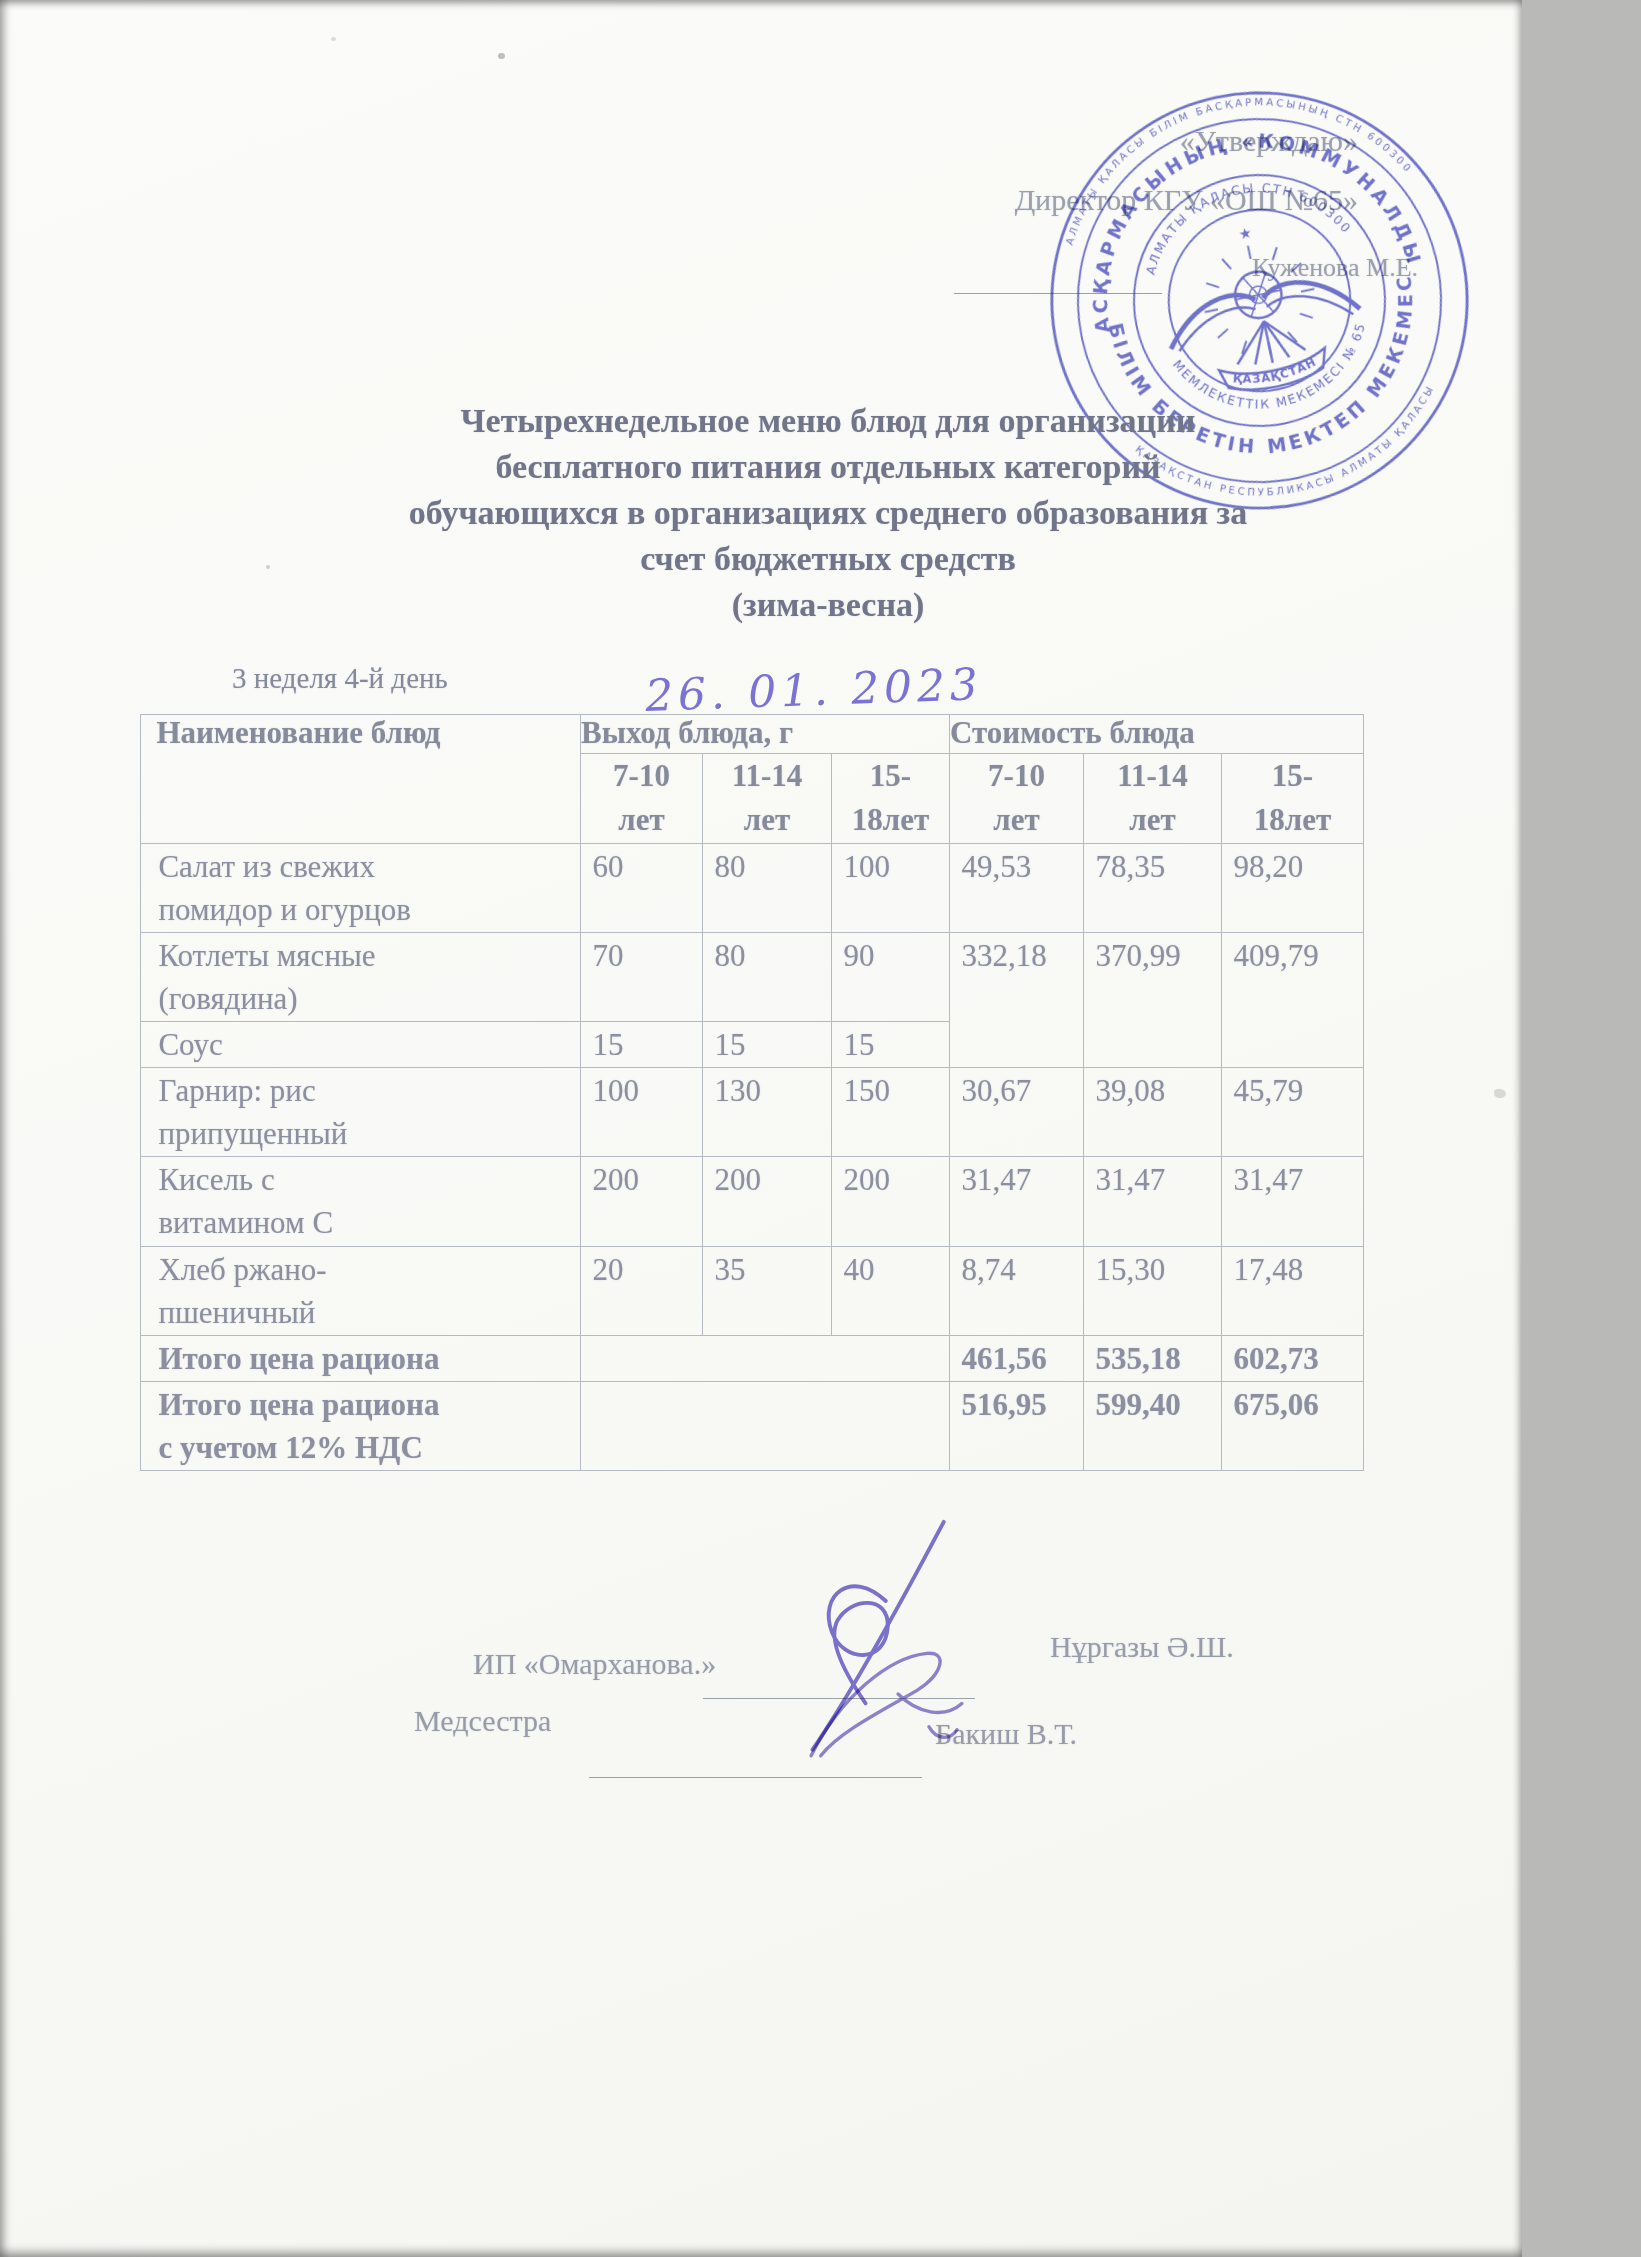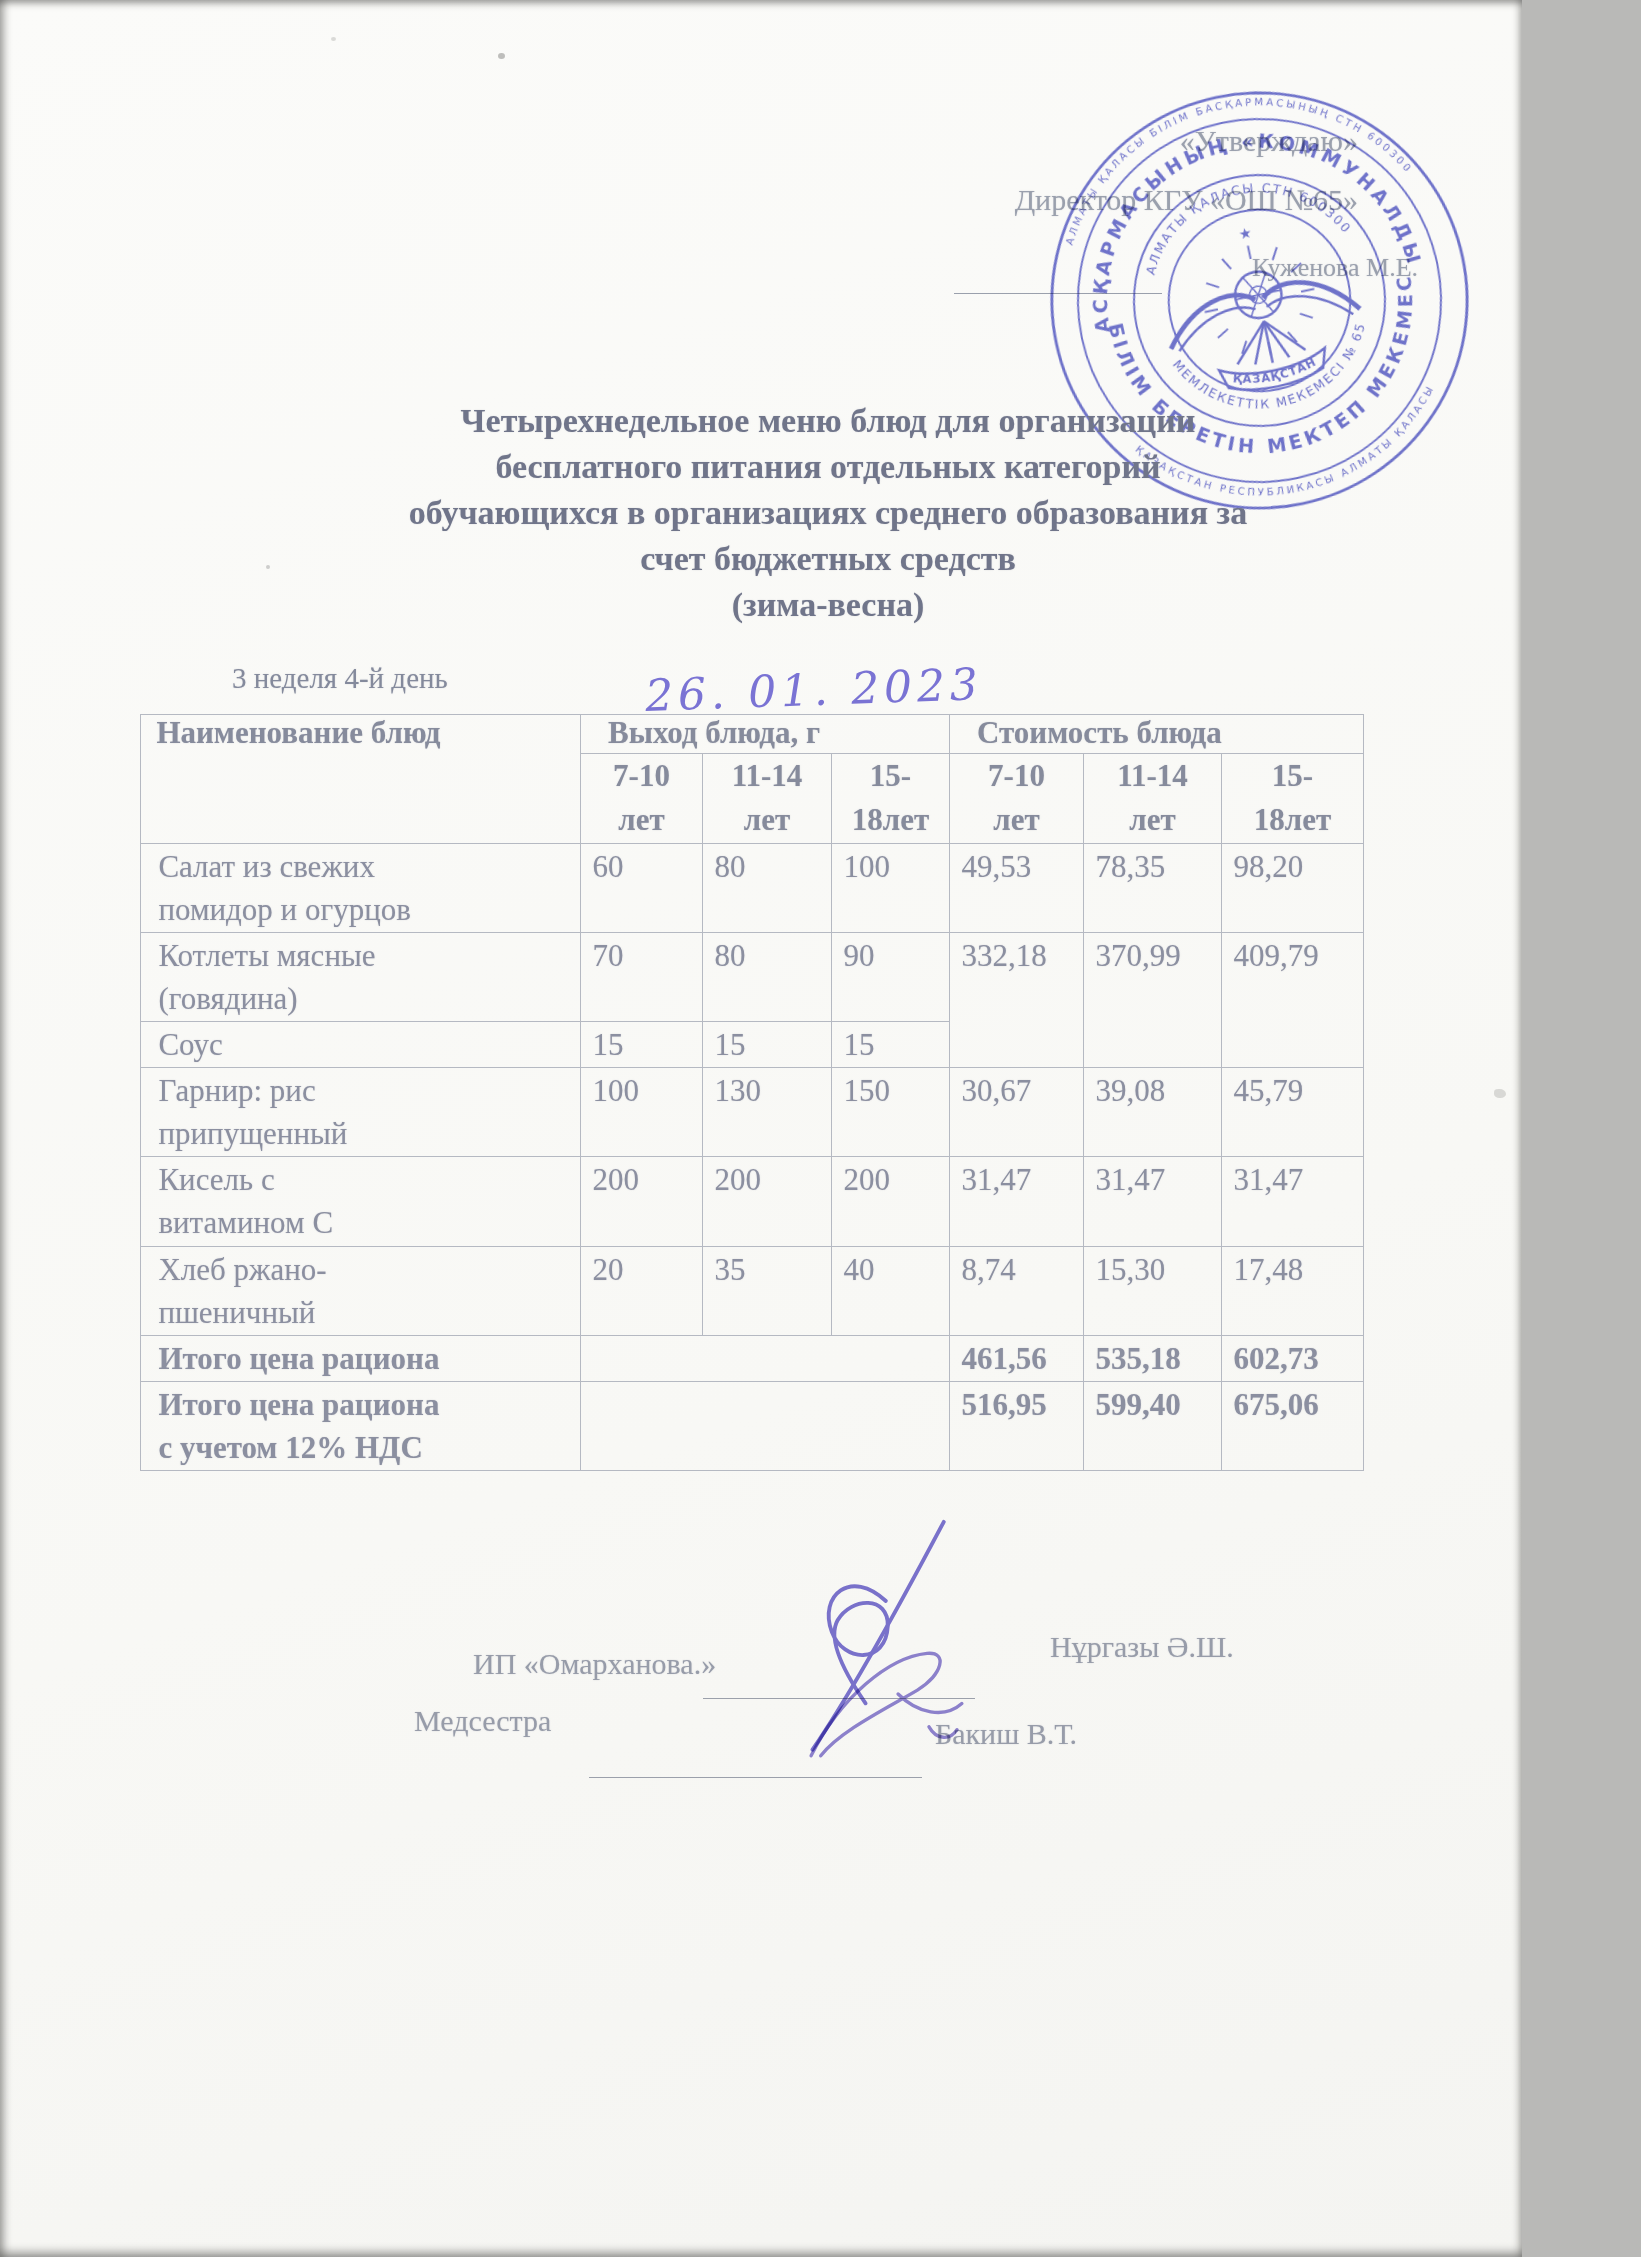--- a/index.html
+++ b/index.html
@@ -39,21 +39,21 @@
              font-family:"DejaVu Serif", serif; }
 
   
   table.menu { position:absolute; left:140px; top:714px; width:1223px;
                border-collapse:collapse; table-layout:fixed;
                font-size:31px; color:#8b8fa0; }
   table.menu td { border:1.9px solid #b5b9c2; vertical-align:top; overflow:hidden; }
   td.c-name  { padding:1px 7.7px 1px 17.4px; white-space:pre-line; line-height:43px; }
   td.c-num   { padding:1.9px 3.9px 1px 11.6px; line-height:42px; }
   td.h-name  { font-weight:bold; vertical-align:middle; padding-left:15.4px; color:#868b9c; }
-  td.h-group { font-weight:bold; vertical-align:middle; padding-left:27px; line-height:35px; color:#868b9c; white-space:nowrap; }
+  td.h-group { font-weight:bold; vertical-align:middle; padding-left:0; line-height:35px; color:#868b9c; white-space:nowrap; }
   td.h-age   { font-weight:bold; text-align:center; line-height:44px; padding-top:0; color:#868b9c; }
   .bold { font-weight:bold; }
   tr.rh1 { height:39px; }  tr.rh2 { height:90px; }
   tr.r90 { height:87px; }  tr.r47 { height:45px; }
   tr.r91 { height:88px;margin-top:8px; }  tr.r93 { height:90px;padding-left:28px; }
   tr.rt1 { height:45px; }  tr.rt2 { height:83px; }
 
   
   .f-label { position:absolute; font-size:30px; color:#979ca9; white-space:nowrap; }
   .f-line  { position:absolute; border-bottom:1.9px solid #9ba0ab; }

